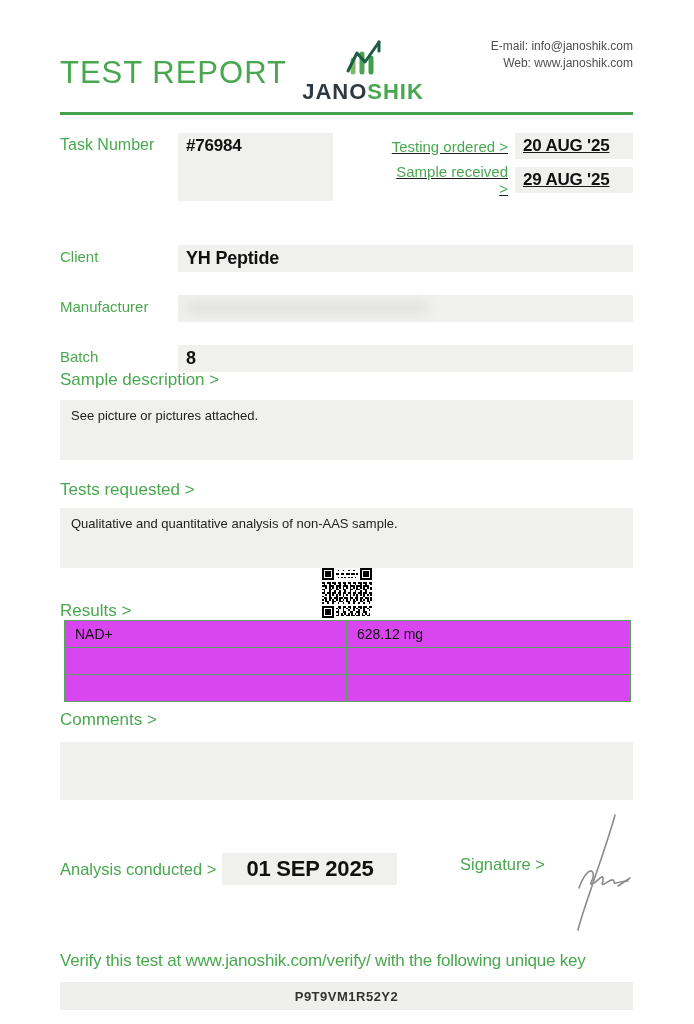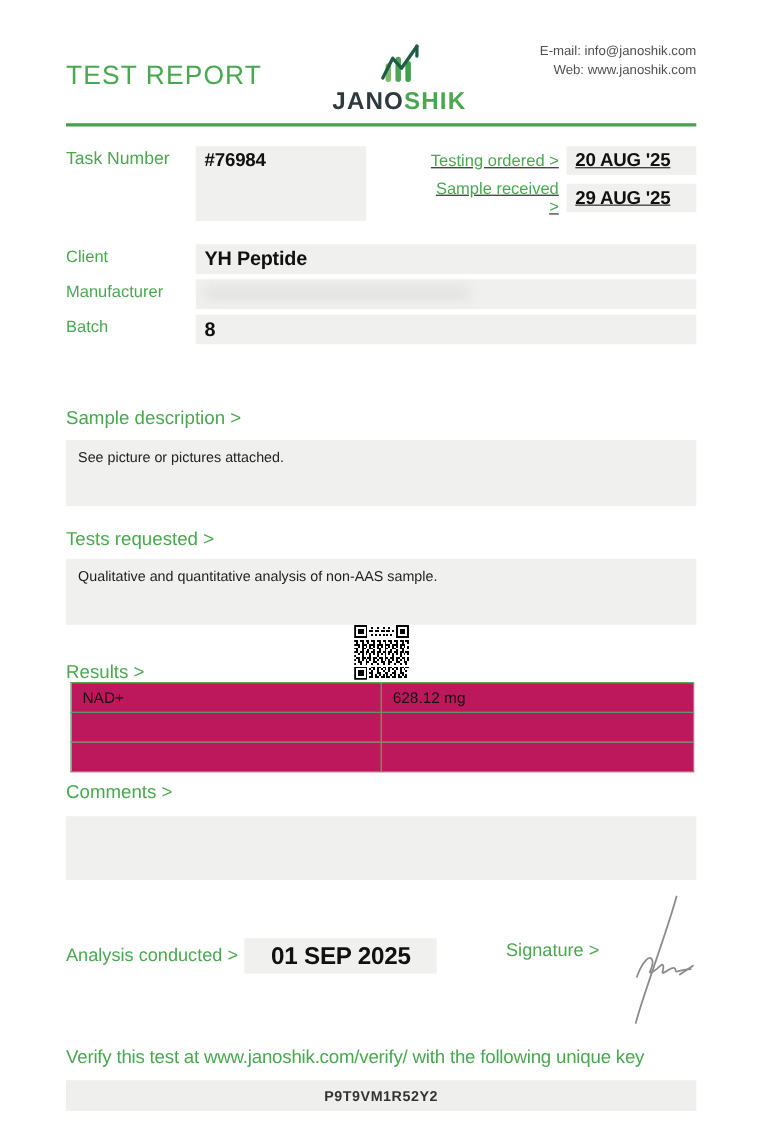--- a/index.html
+++ b/index.html
@@ -9,21 +9,21 @@
     width:694px; height:1024px;
     background:#ffffff;
     font-family:"Liberation Sans", sans-serif;
     color:#1c1c1c;
     overflow:hidden;
   }
   .green { color:#49a84f; }
 
   
   .header { position:absolute; top:38px; left:60px; width:573px; display:flex; align-items:flex-start; }
-  .report-title { font-size:24px; font-weight:normal; color:#49a84f; letter-spacing:1px; margin-top:17px; }
+  .report-title { font-size:31px; font-weight:normal; color:#49a84f; letter-spacing:1px; margin-top:17px; }
   .logo { position:absolute; left:238px; top:0; width:130px; text-align:center; }
   .logo svg { display:block; margin:0 auto 1px auto; }
   .logo-text { font-size:22px; font-weight:bold; letter-spacing:1px; color:#2e3a40; }
   .logo-text .green { color:#49a84f; }
   .contact { margin-left:auto; text-align:right; font-size:12px; color:#4f4f4f; line-height:1.4; }
 
   .divider { position:absolute; top:112px; left:60px; width:573px; height:3px; background:#45a14b; }
 
   
   .task-row { position:absolute; top:133px; left:60px; width:573px; display:flex; }
@@ -34,21 +34,21 @@
     padding:3px 8px; min-height:26px;
   }
   .task-value { width:155px; }
   .dates { margin-left:auto;text-decoration:underline; }
   .date-row { display:flex; align-items:center; margin-bottom:4px; }
   .date-label { font-size:15px; color:#49a84f; width:122px; text-align:right; margin-right:7px; }
   .date-value { width:118px; }
 
   
   .info-grid { position:absolute; top:222px; left:60px; width:573px; }
-  .info-row { display:flex; margin-bottom:5px; }
+  .info-row { display:flex; margin-bottom:5px;margin-top:23px; }
   .info-label { width:118px; font-size:15px; color:#49a84f; padding-top:3px; }
   .info-value { flex:1; min-height:24px; font-size:18px; }
   .redacted-blob { display:inline-block; width:55%; height:13px; background:#e3e3e1; filter:blur(5px); margin-top:3px; }
 
   
   .sec-heading { position:absolute; left:60px; font-size:17px; color:#49a84f; }
   .sec-box {
     position:absolute; left:60px; width:573px;
     background:#f0f0ef; font-size:13px; color:#222;
     padding:8px 11px; line-height:1.3;
@@ -59,21 +59,21 @@
 
   
   .results-table {
     position:absolute; top:620px; left:64px; width:567px;
     border-collapse:collapse; table-layout:fixed;
   }
   .results-table td {
     border:1.5px solid #55a85c;
     font-size:14px; color:#111;
     padding:0 10px; height:27px;
-    background:#be185d;
+    background:#d946ef;
   }
   .results-table td.c1 { width:282px; }
 
   
   .analysis-row { position:absolute; top:853px; left:60px; display:flex; align-items:center; }
   .analysis-label { font-size:16.5px; color:#49a84f; margin-right:6px; }
   .analysis-value { font-size:22px; padding:3px 24px; }
   .signature-label { position:absolute; top:855px; left:460px; font-size:16.5px; color:#49a84f; }
   .signature-svg { position:absolute; top:812px; left:552px; }
 

